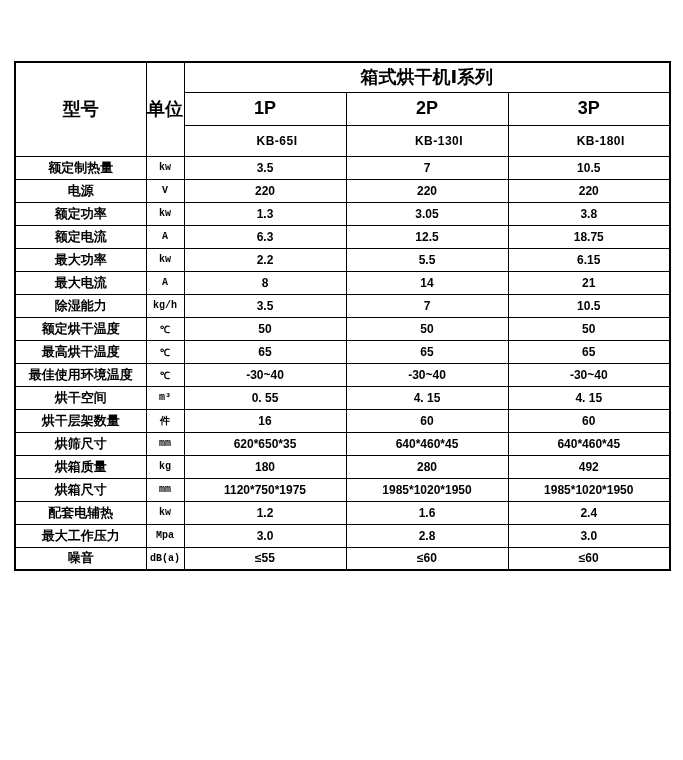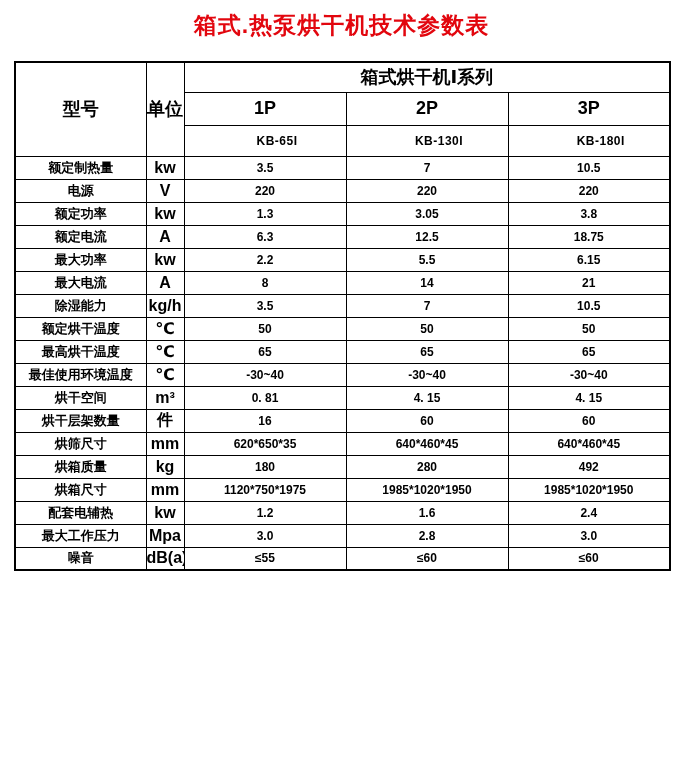--- a/index.html
+++ b/index.html
@@ -48,28 +48,27 @@
   
   .spec-table thead tr.row-series  { height: 30px; }
   .spec-table thead tr.row-power   { height: 33px; margin-left: 23px; }
   .spec-table thead tr.row-models  { height: 31px; }
   .spec-table thead th { font-size: 18px; }
   .spec-table thead th.model-number { font-size: 12px; letter-spacing: 0.5px; padding-left: 24px; }
   
   .spec-table tbody tr { height: 23px; }
   .spec-table tbody th.lbl { font-size: 13px; }
   .spec-table tbody td { font-size: 12px; }
-  .spec-table tbody td.unit-cell { font-size: 16px; }
+  .spec-table tbody td.unit-cell { font-size: 10px; font-family: Liberation Mono, monospace; }
 </style>
 </head>
 <body>
 
 <div class="page">
 
-  <h1 class="page-title" style="color: rgb(226, 6, 14);">箱式.热泵烘干机技术参数表</h1>
 
   <table class="spec-table">
     <colgroup>
       <col style="width:131px">
       <col style="width:38px">
       <col style="width:162px">
       <col style="width:162px">
       <col style="width:162px">
     </colgroup>
     <thead>
@@ -156,21 +155,21 @@
         <tr>
           <th class="lbl">最佳使用环境温度</th>
           <td class="unit-cell">℃</td>
           <td>-30~40</td>
           <td>-30~40</td>
           <td>-30~40</td>
         </tr>
         <tr>
           <th class="lbl">烘干空间</th>
           <td class="unit-cell">m³</td>
-          <td>0. 81</td>
+          <td>0. 55</td>
           <td>4. 15</td>
           <td>4. 15</td>
         </tr>
         <tr>
           <th class="lbl">烘干层架数量</th>
           <td class="unit-cell">件</td>
           <td>16</td>
           <td>60</td>
           <td>60</td>
         </tr>

